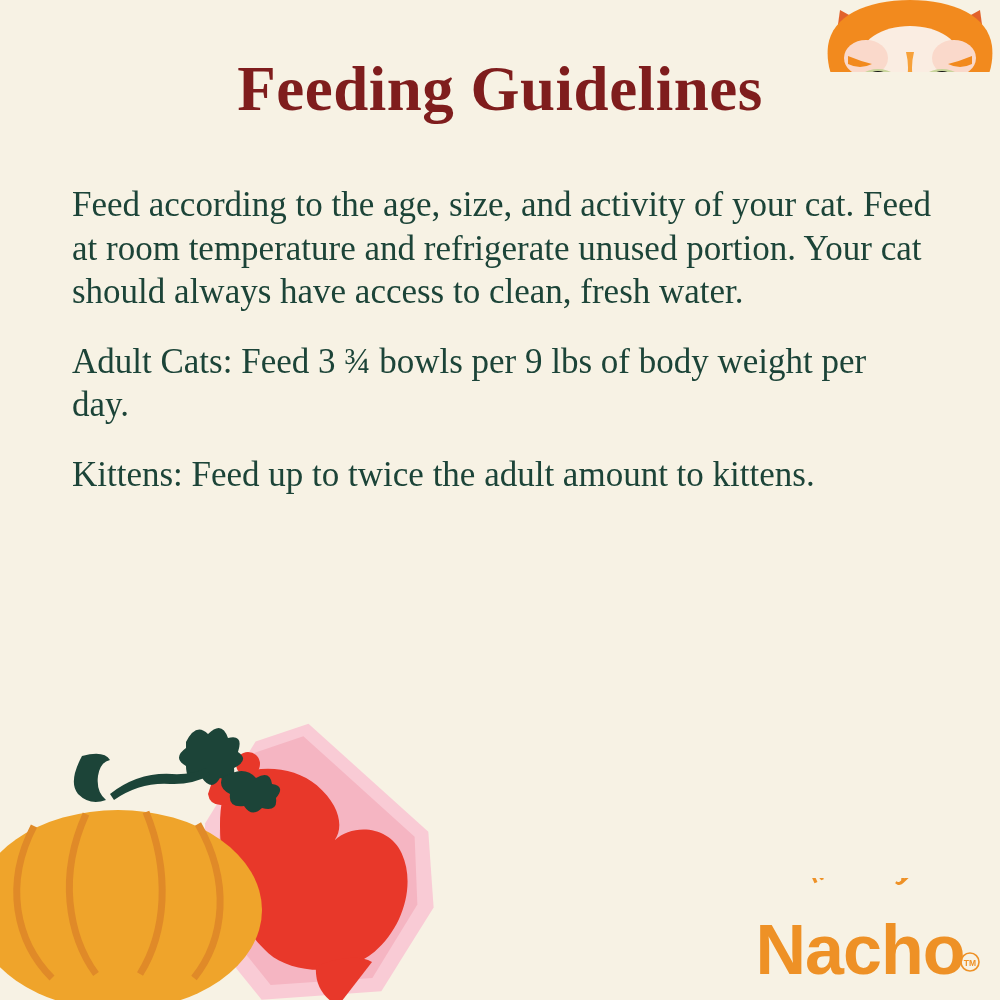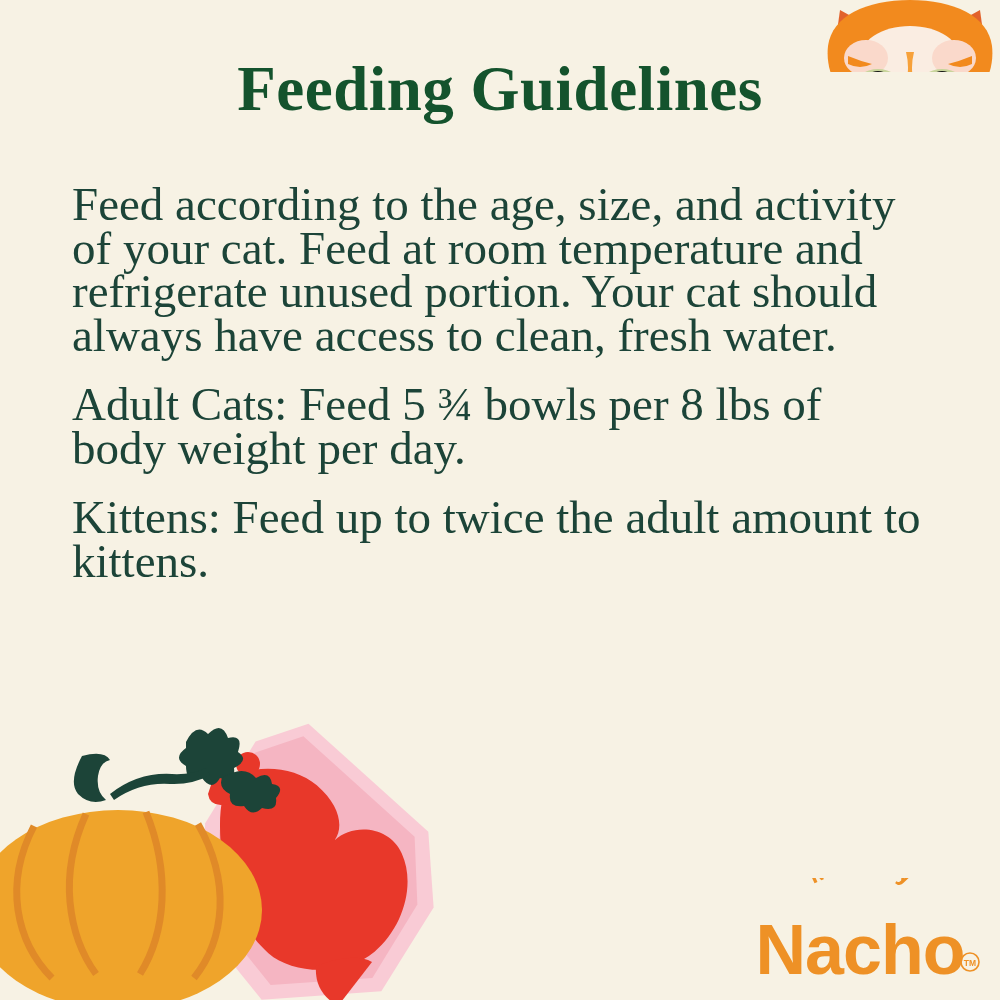--- a/index.html
+++ b/index.html
@@ -24,37 +24,37 @@
     overflow: hidden;
   }
 
   
   .title {
     position: absolute;
     top: 58px;
     left: 0;
     width: 1000px;
     text-align: center;
-    color: #14532d;
+    color: #7f1d1d;
     font-family: "Liberation Serif", serif;
     font-weight: bold;
     font-size: 63px;
     letter-spacing: 0.5px;
     line-height: 1.0;
   }
 
   
   .body-copy {
     position: absolute;
     top: 183px;
     left: 72px;
     width: 872px;
     color: #1C4438;
     font-family: "Liberation Serif", serif;
-    font-size: 47px;
+    font-size: 35px;
     line-height: 43.5px;
     font-weight: normal;
   }
   .para {
     margin: 0 0 26px 0;
   }
   .para:last-child { margin-bottom: 0; font-family: Liberation Serif, serif; }
 
   .p1 { width: 860px; }
   .p2 { width: 850px; }
@@ -94,21 +94,21 @@
 </style>
 </head>
 <body>
 
 <div class="page">
 
   <div class="title">Feeding Guidelines</div>
 
   <div class="body-copy">
     <p class="para p1">Feed according to the age, size, and activity of your cat. Feed at room temperature and refrigerate unused portion. Your cat should always have access to clean, fresh water.</p>
-    <p class="para p2">Adult Cats: Feed 5 ¾ bowls per 8 lbs of body weight per day.</p>
+    <p class="para p2">Adult Cats: Feed 3 ¾ bowls per 9 lbs of body weight per day.</p>
     <p class="para p3">Kittens: Feed up to twice the adult amount to kittens.</p>
   </div>
 
   <div class="cat-wrap">
     <svg width="180" height="72" viewBox="0 0 180 72" xmlns="http://www.w3.org/2000/svg">
       <g transform="translate(90,36) rotate(180) translate(-90,-36)">
 
         <path d="M12 4 L20 62 L60 40 Z" fill="#E2622B"></path>
         <path d="M168 4 L160 62 L120 40 Z" fill="#E2622B"></path>
 

